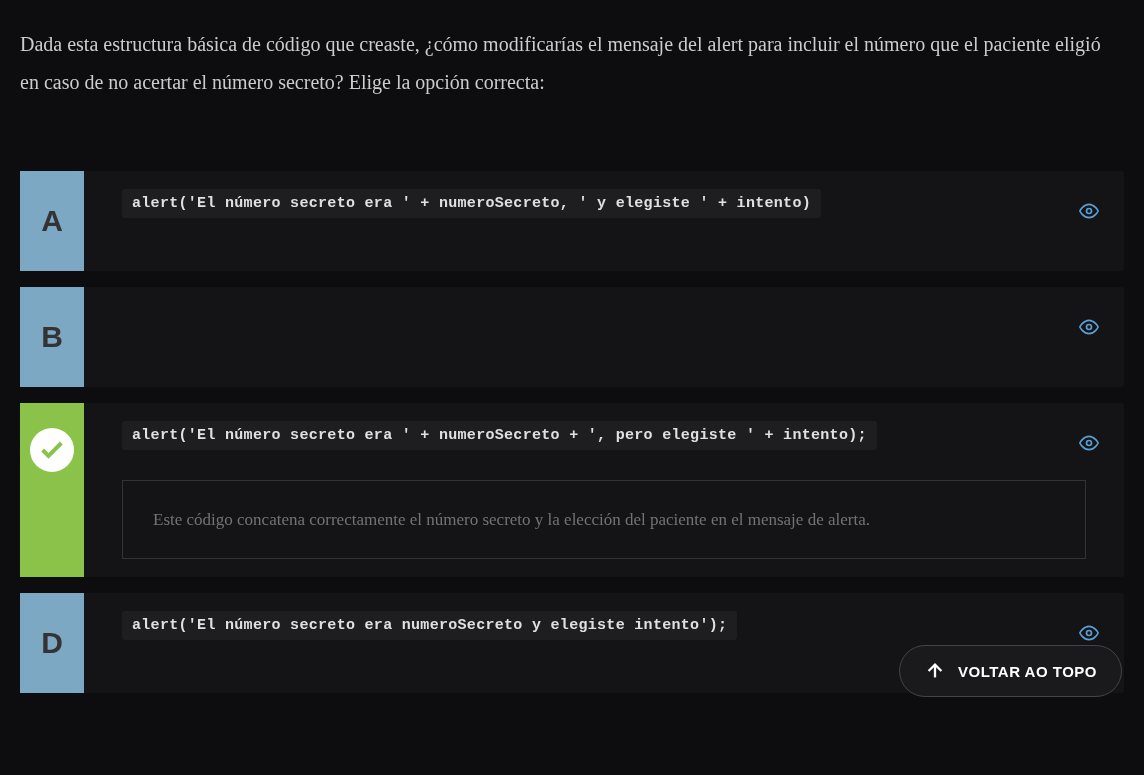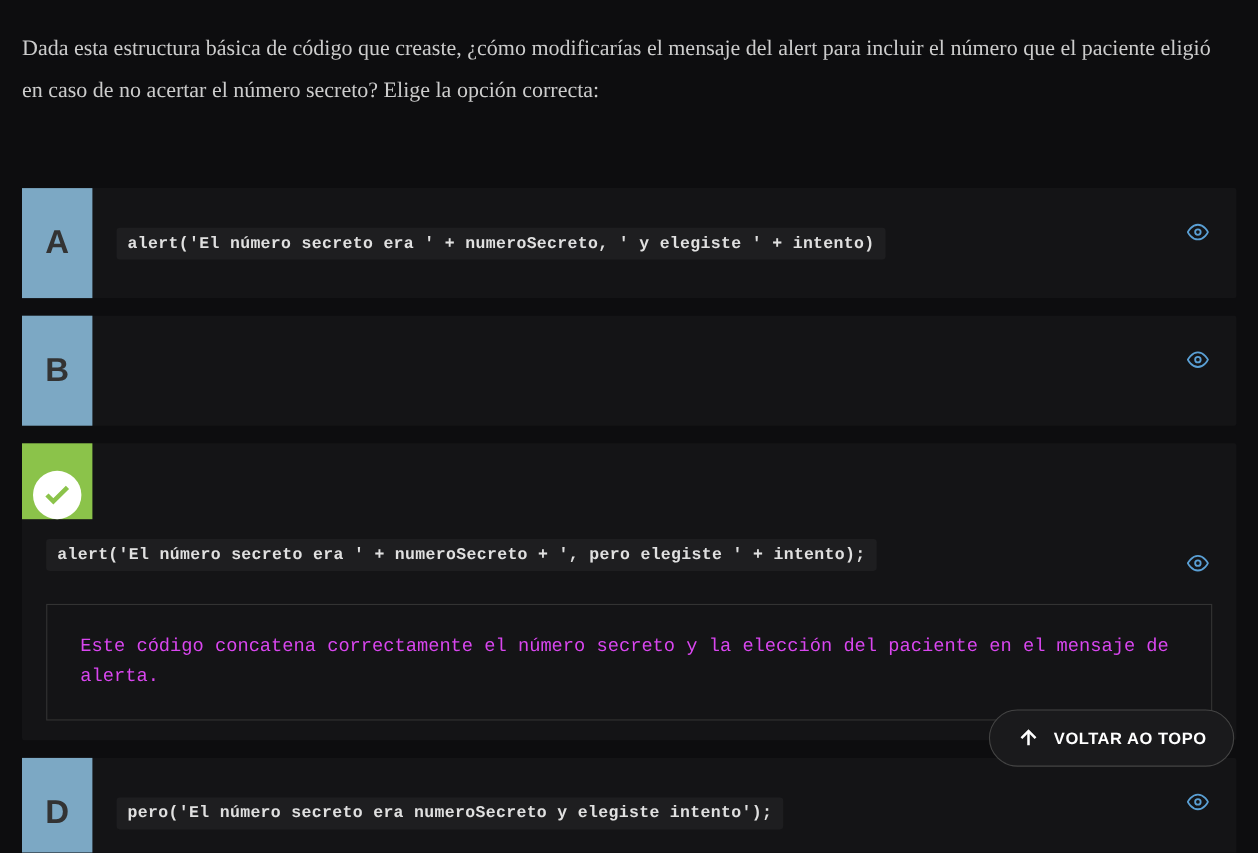--- a/index.html
+++ b/index.html
@@ -39,21 +39,20 @@
       display: flex;
       align-items: stretch;
       background-color: #141416;
       border-radius: 2px;
       position: relative;
       min-height: 100px;
     }
     
     .option-row.correct-row {
       min-height: auto;
-      flex-direction: column;
     }
     
     .option-label {
       width: 64px;
       background-color: #7ca8c4;
       display: flex;
       align-items: center;
       justify-content: center;
       font-size: 30px;
       font-weight: bold;
@@ -81,48 +80,48 @@
     .check-circle svg {
       width: 28px;
       height: 28px;
       stroke: #8bc34a;
       stroke-width: 3.5;
       fill: none;
     }
     
     .option-content {
       flex: 1;
-      padding: 18px 22px;
+      padding: 18px 38px;
       display: flex;
       flex-direction: column;
-      justify-content: center;
+      justify-content: flex-start;
       position: relative;
     }
     
     .code-block {
       background-color: #1e1e20;
       color: #e0e0e0;
       font-family: 'Courier New', Consolas, monospace;
       font-size: 15px;
       padding: 6px 10px;
       border-radius: 3px;
       display: inline-block;
       width: fit-content;
       font-weight: bold;
       letter-spacing: 0.3px;
     }
     
     .explanation-box {
       border: 1px solid #333;
       padding: 25px 30px;
       margin-top: 30px;
-      color: #d946ef;
+      color: #737373;
       font-size: 17px;
       line-height: 1.6;
-      font-family: Liberation Mono, monospace;
+      font-family: Liberation Serif, serif;
     }
     
     .eye-icon {
       position: absolute;
       right: 25px;
       top: 30px;
       color: #5a9fd4;
       cursor: pointer;
     }
     
@@ -210,21 +209,21 @@
               <circle cx="12" cy="12" r="3"></circle>
             </svg>
         </div>
         <div class="explanation-box">Este código concatena correctamente el número secreto y la elección del paciente en el mensaje de alerta.</div>
       </div>
     </div>
 
     <div class="option-row">
       <div class="option-label">D</div>
       <div class="option-content">
-        <div class="code-block">pero('El número secreto era numeroSecreto y elegiste intento');</div>
+        <div class="code-block">alert('El número secreto era numeroSecreto y elegiste intento');</div>
         <div class="eye-icon">
           <svg viewBox="0 0 24 24">
               <path d="M1 12s4-8 11-8 11 8 11 8-4 8-11 8-11-8-11-8z"></path>
               <circle cx="12" cy="12" r="3"></circle>
             </svg>
         </div>
       </div>
     </div>
 
   </div>

